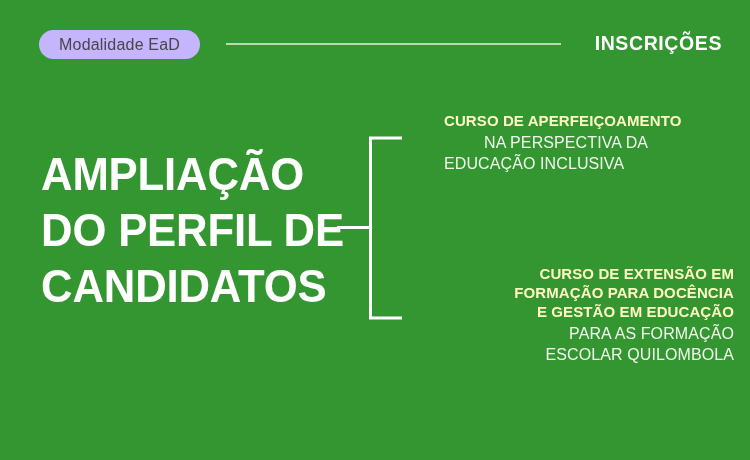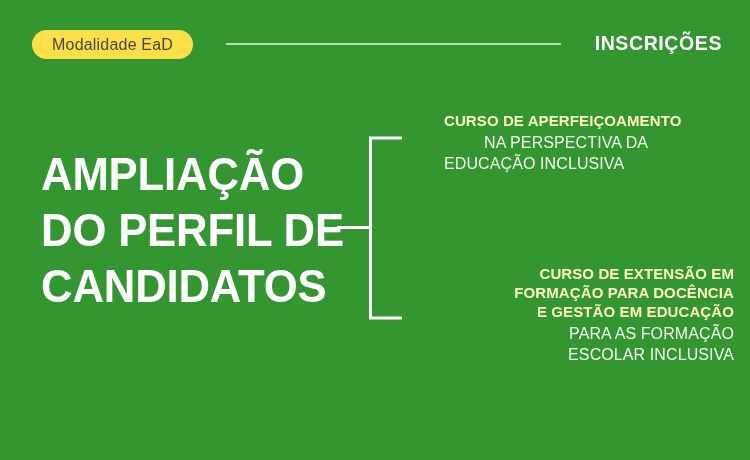--- a/index.html
+++ b/index.html
@@ -15,25 +15,25 @@
     position: relative;
     width: 750px;
     height: 460px;
     background: #349630;
     overflow: hidden;
   }
 
   
   .pill {
     position: absolute;
-    left: 32px;
+    left: 39px;
     top: 30px;
     height: 29px;
     padding: 0 20px;
-    background: #fde047;
+    background: #c4b5fd;
     border-radius: 15px;
     display: flex;
     align-items: center;
     justify-content: center;
     box-sizing: border-box;
   }
   .pill-label {
     font-size: 16px;
     color: #46474a;
     letter-spacing: 0.2px;
@@ -149,16 +149,16 @@
     <span class="course-line is-bold">CURSO DE APERFEIÇOAMENTO</span>
     <span class="course-line is-regular course-sub">NA PERSPECTIVA DA</span>
     <span class="course-line is-regular">EDUCAÇÃO INCLUSIVA</span>
   </div>
 
   <div class="course course--two">
     <span class="course-line is-bold">CURSO DE EXTENSÃO EM</span>
     <span class="course-line is-bold">FORMAÇÃO PARA DOCÊNCIA</span>
     <span class="course-line is-bold">E GESTÃO EM EDUCAÇÃO</span>
     <span class="course-line is-regular course-sub">PARA AS FORMAÇÃO</span>
-    <span class="course-line is-regular">ESCOLAR INCLUSIVA</span>
+    <span class="course-line is-regular">ESCOLAR QUILOMBOLA</span>
   </div>
 
 </div>
 
 </body></html>

